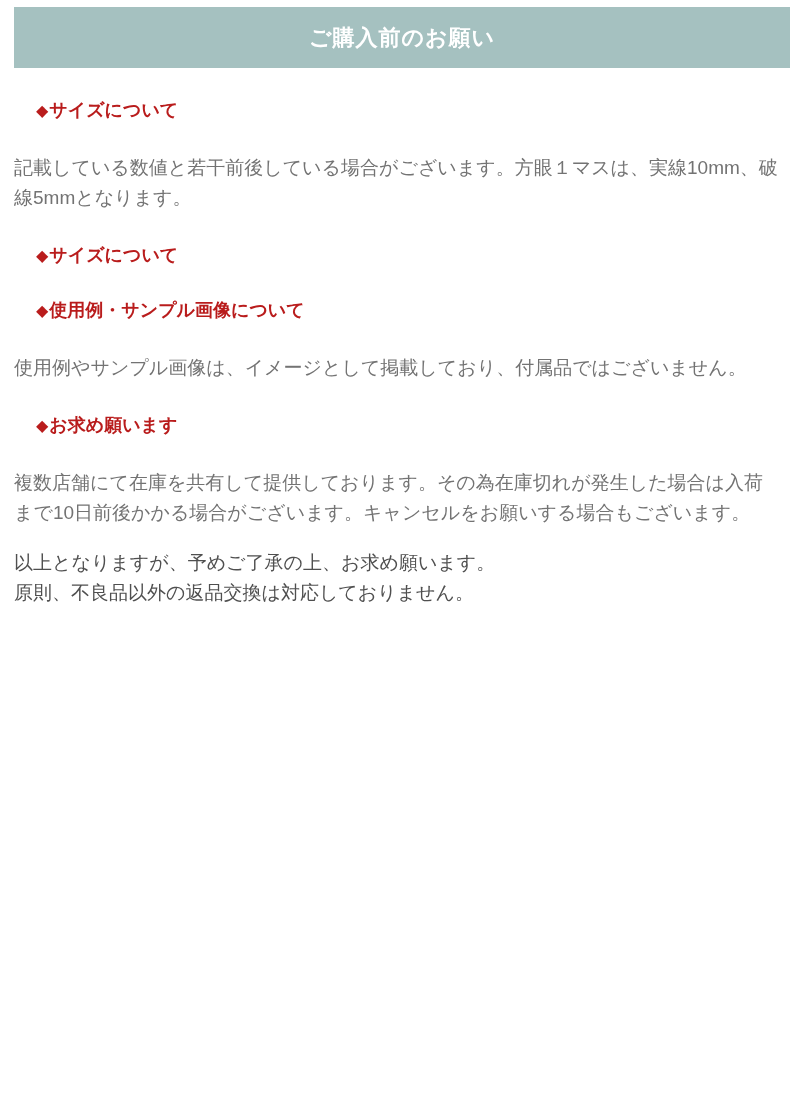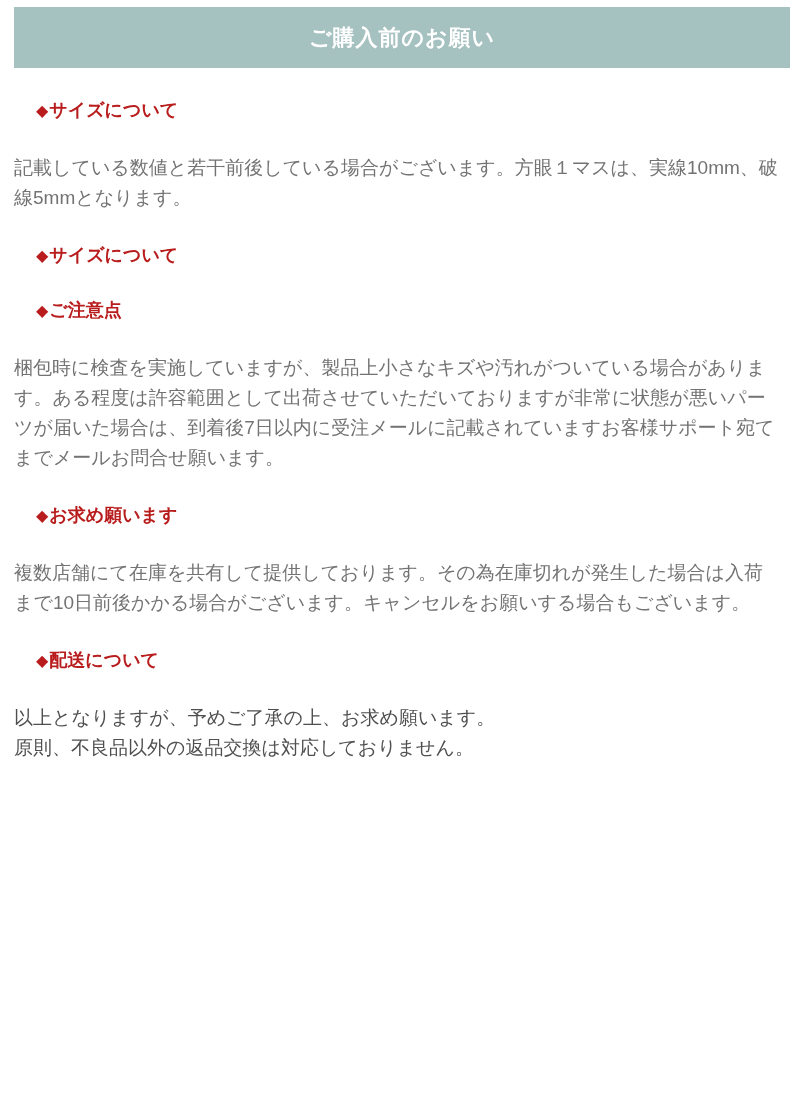--- a/index.html
+++ b/index.html
@@ -72,32 +72,31 @@
 
     <section>
       <h2 class="section-title"><span class="bullet">◆</span><span>サイズについて</span></h2>
       <p class="section-body">記載している数値と若干前後している場合がございます。方眼１マスは、実線10mm、破線5mmとなります。</p>
     </section>
 
     <section>
       <h2 class="section-title"><span class="bullet">◆</span><span>サイズについて</span></h2>
     </section>
 
+    <section>
+      <h2 class="section-title"><span class="bullet">◆</span><span>使用例・サンプル画像について</span></h2>
+      <p class="section-body">使用例やサンプル画像は、イメージとして掲載しており、付属品ではございません。</p>
+    </section>
 
-    <section>
-      <h2 class="section-title"><span class="bullet">◆</span><span>ご注意点</span></h2>
-      <p class="section-body">梱包時に検査を実施していますが、製品上小さなキズや汚れがついている場合があります。ある程度は許容範囲として出荷させていただいておりますが非常に状態が悪いパーツが届いた場合は、到着後7日以内に受注メールに記載されていますお客様サポート宛てまでメールお問合せ願います。</p>
-    </section>
 
     <section>
       <h2 class="section-title"><span class="bullet">◆</span><span>お求め願います</span></h2>
       <p class="section-body">複数店舗にて在庫を共有して提供しております。その為在庫切れが発生した場合は入荷まで10日前後かかる場合がございます。キャンセルをお願いする場合もございます。</p>
     </section>
 
     <section>
-      <h2 class="section-title"><span class="bullet">◆</span><span>配送について</span></h2>
     </section>
 
     <p class="footer-note">以上となりますが、予めご了承の上、お求め願います。
 原則、不良品以外の返品交換は対応しておりません。</p>
 
   </div>
 </div>
 
 </body></html>

